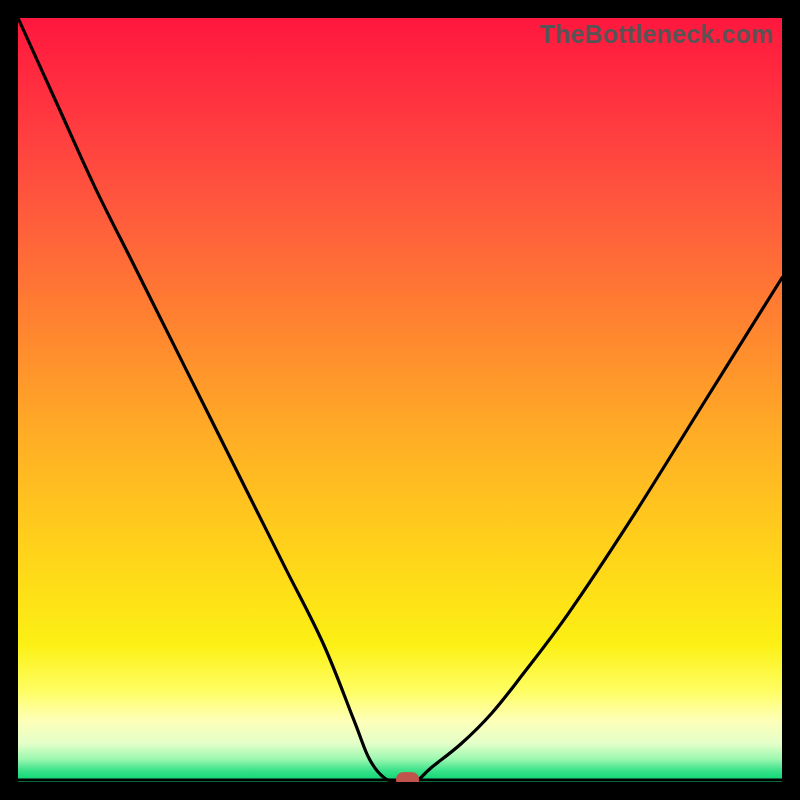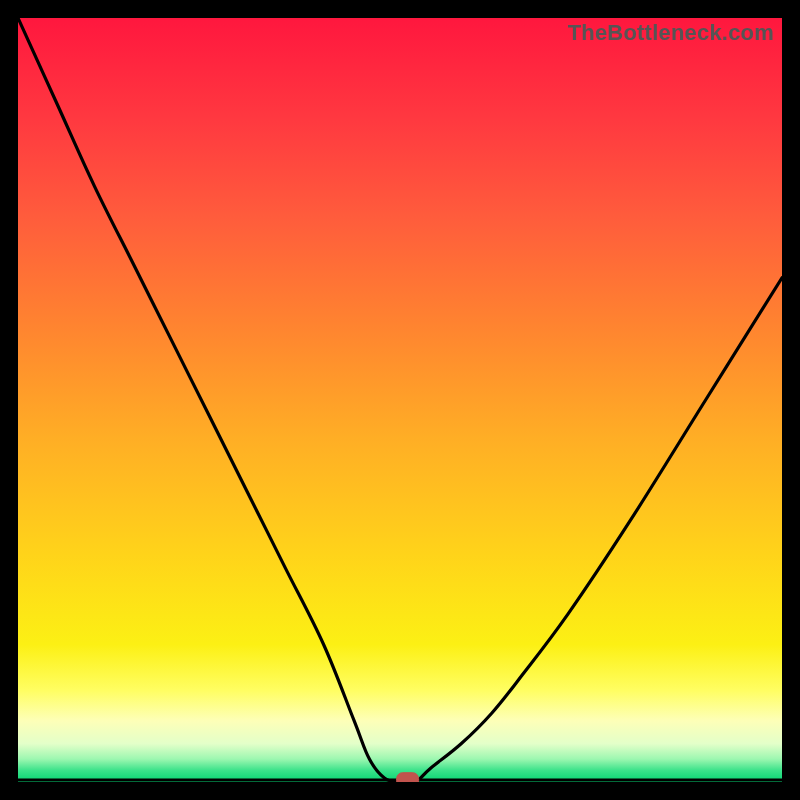--- a/index.html
+++ b/index.html
@@ -27,21 +27,21 @@
   }
   .gradient-bg {
     position: absolute;
     inset: 0;
   }
   .watermark {
     position: absolute;
     top: 2px;
     right: 8px;
     color: #555;
-    font-size: 22px;
+    font-size: 25px;
     font-weight: 600;
     letter-spacing: 0.2px;
     user-select: none;
   }
   .curve-layer {
     position: absolute;
     inset: 0;
   }
   .curve {
     fill: none;

